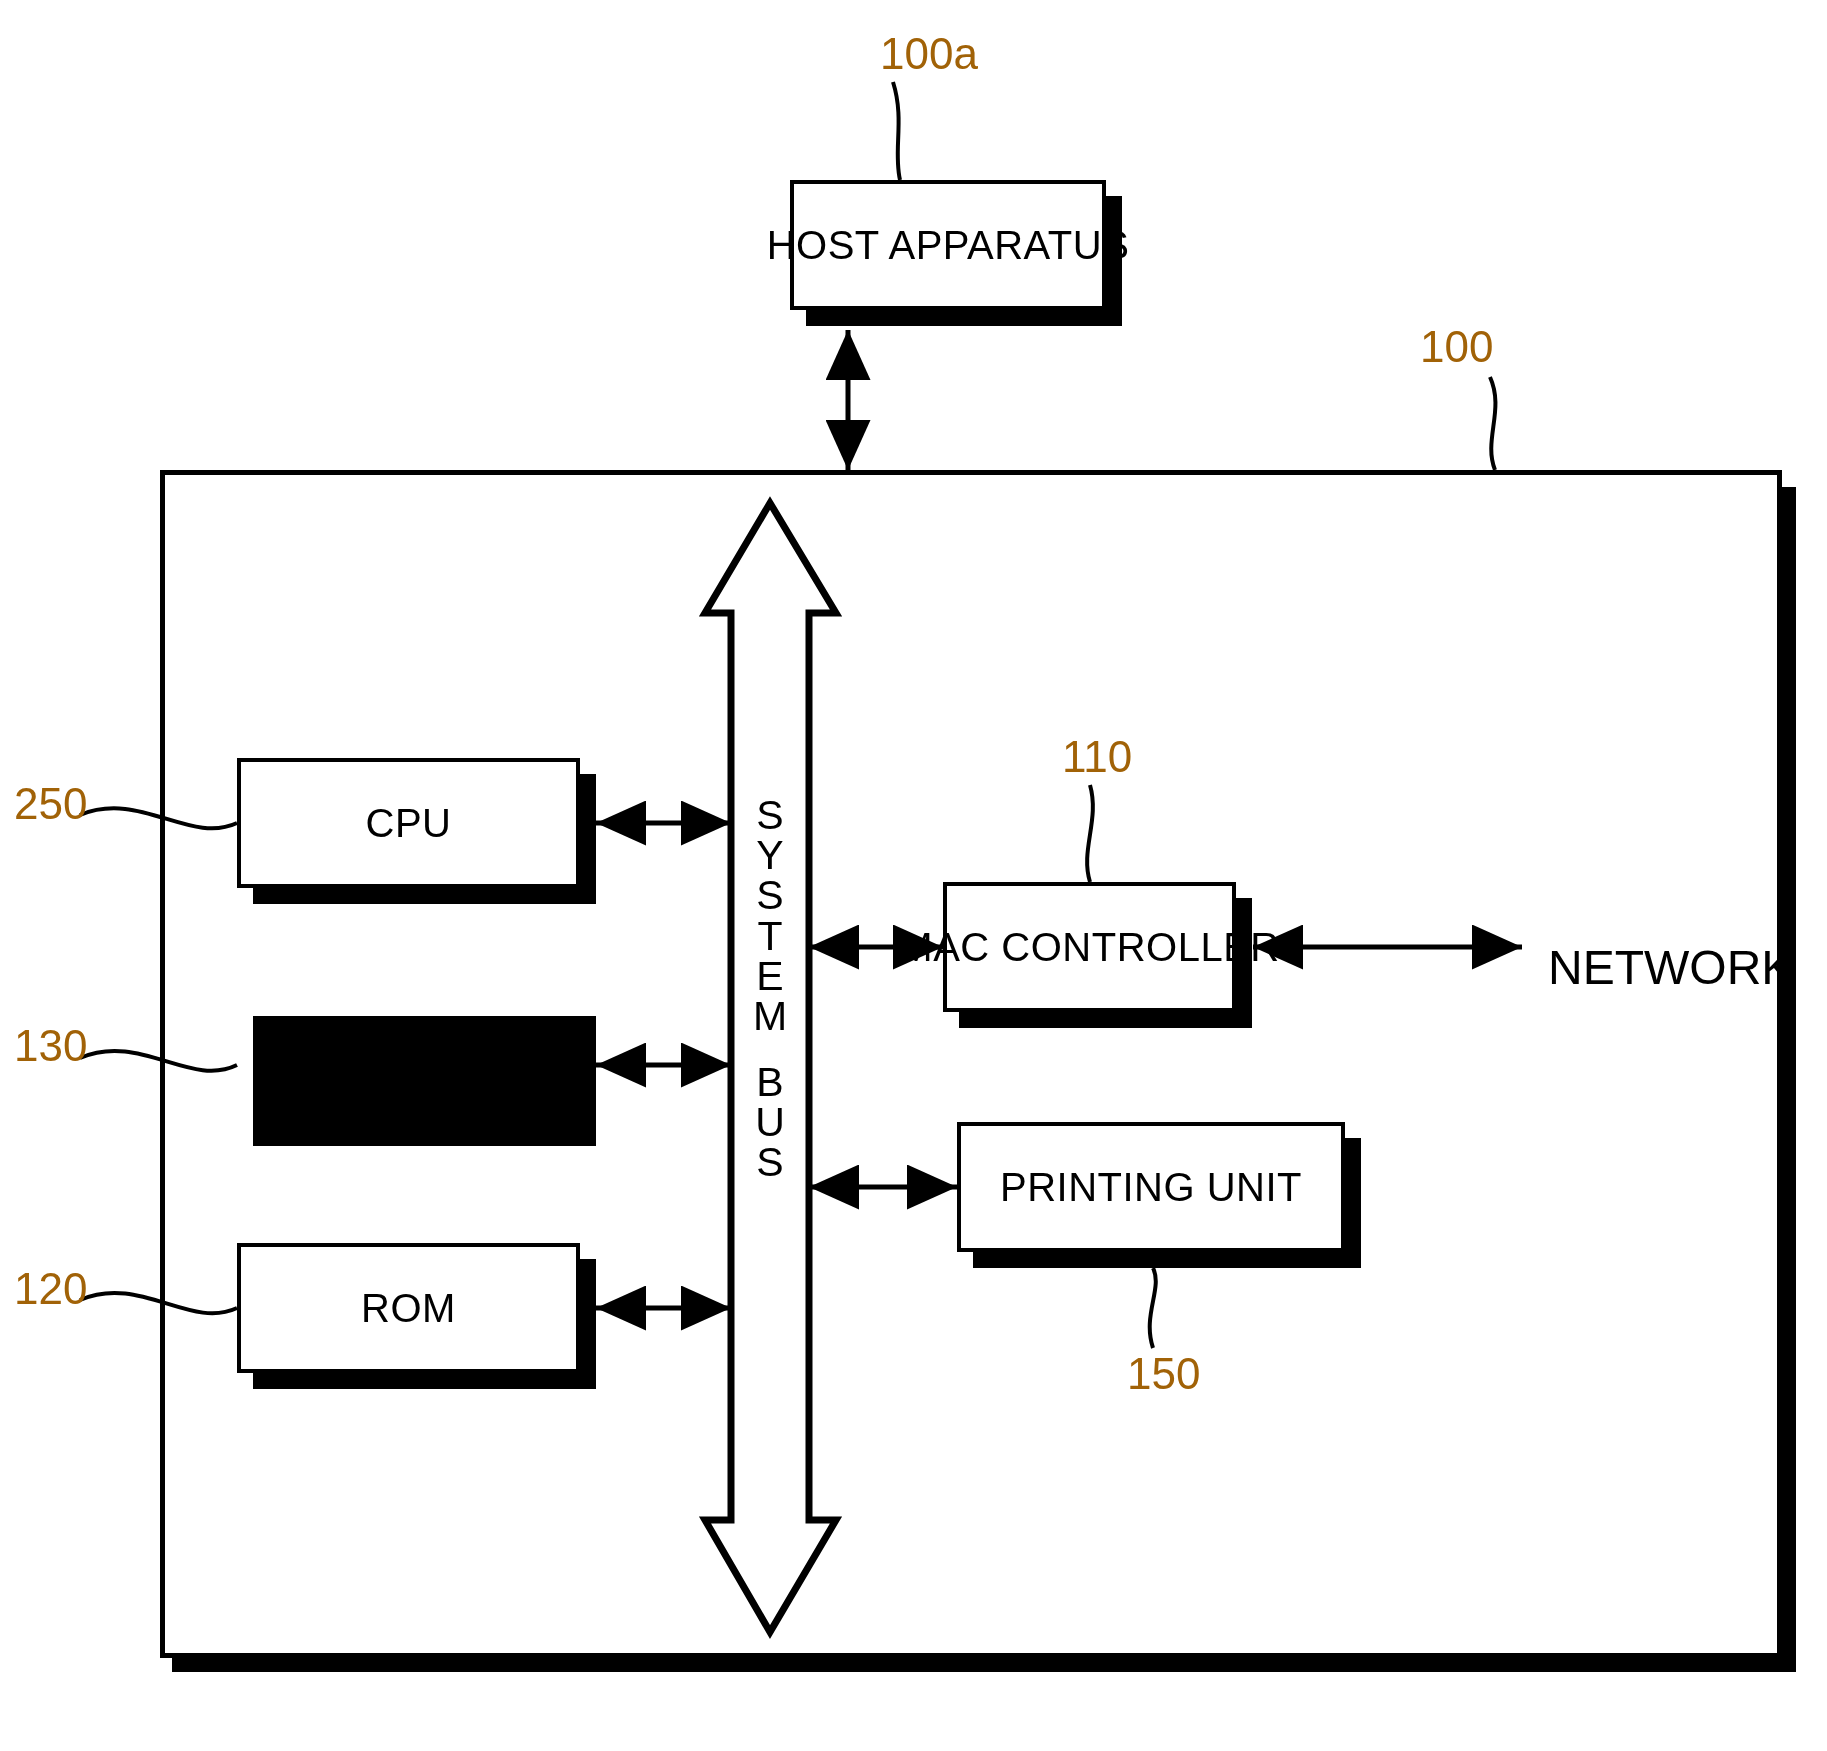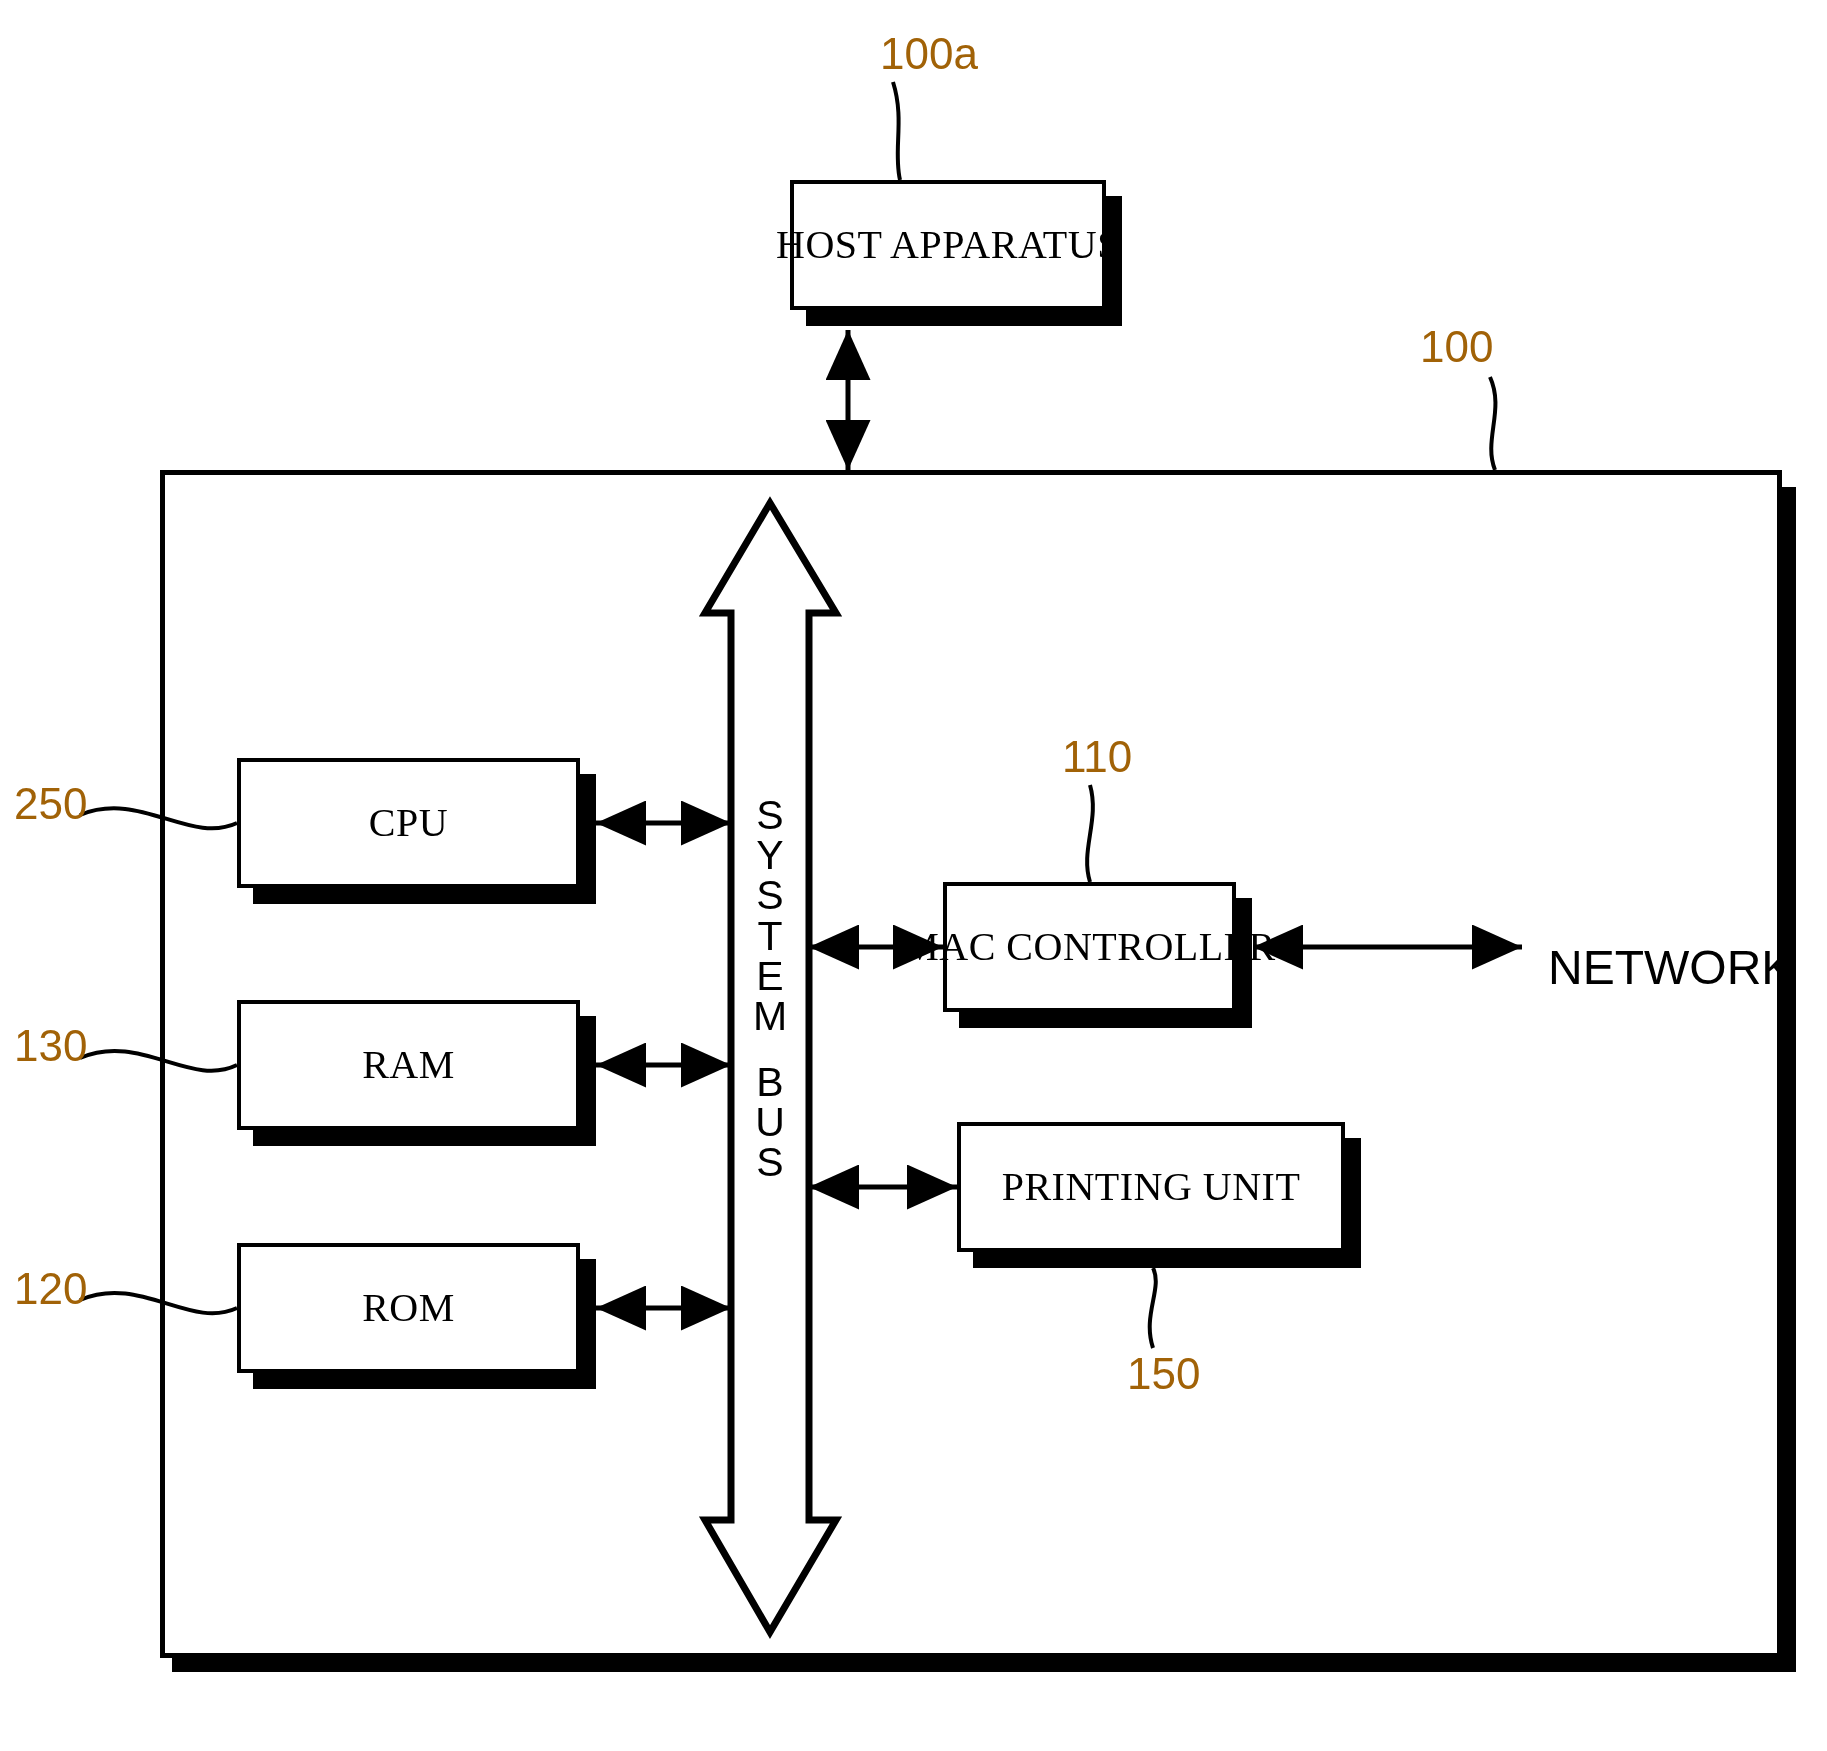--- a/index.html
+++ b/index.html
@@ -18,21 +18,20 @@
   
   .pbox {
     position: absolute;
     box-sizing: border-box;
     background: #ffffff;
     border: 4px solid #000000;
     display: flex;
     align-items: center;
     justify-content: center;
     z-index: 5;
-    font-family: Liberation Serif, serif;
   }
   .pbox .lbl {
     font-size: 40px;
     letter-spacing: 0.5px;
     color: #000000;
     white-space: nowrap;
     line-height: 1;
   }
   .pshadow {
     position: absolute;
@@ -113,23 +112,20 @@
   <div class="outerbox" style="left:160px; top:470px; width:1622px; height:1188px;"></div>
   <div class="refnum" style="left:1420px; top:325px;">100</div>
 
   <div class="pshadow" style="left:253px; top:774px; width:343px; height:130px;"></div>
   <div class="pbox" style="left:237px; top:758px; width:343px; height:130px;">
     <span class="lbl">CPU</span>
   </div>
   <div class="refnum" style="left:14px; top:782px;">250</div>
 
   <div class="pshadow" style="left:253px; top:1016px; width:343px; height:130px;"></div>
-  <div class="pbox" style="left:237px; top:1000px; width:343px; height:130px;">
-    <span class="lbl">RAM</span>
-  </div>
   <div class="refnum" style="left:14px; top:1024px;">130</div>
 
   <div class="pshadow" style="left:253px; top:1259px; width:343px; height:130px;"></div>
   <div class="pbox" style="left:237px; top:1243px; width:343px; height:130px;">
     <span class="lbl">ROM</span>
   </div>
   <div class="refnum" style="left:14px; top:1267px;">120</div>
 
   <div class="pshadow" style="left:959px; top:898px; width:293px; height:130px;"></div>
   <div class="pbox" style="left:943px; top:882px; width:293px; height:130px;">

